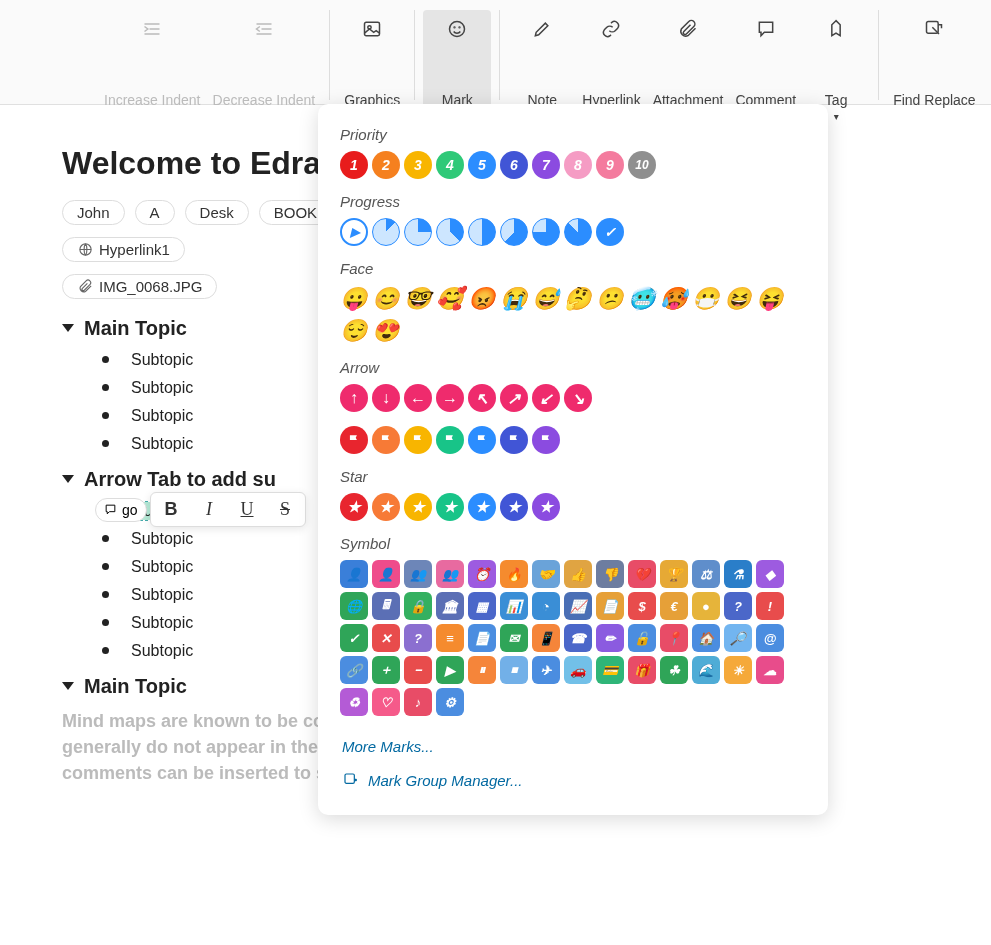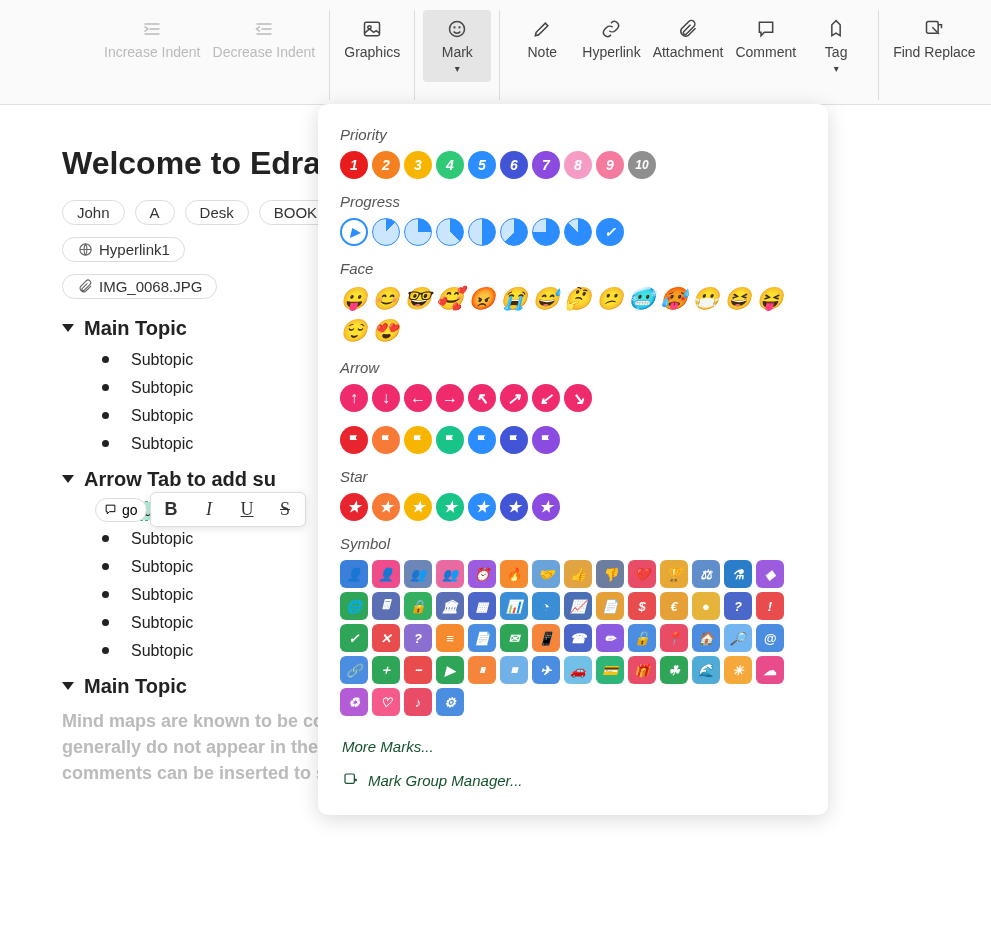--- a/index.html
+++ b/index.html
@@ -5,21 +5,21 @@
 * { box-sizing: border-box; margin: 0; padding: 0; }
 body { font-family: -apple-system, BlinkMacSystemFont, "Segoe UI", Arial, sans-serif; background: #fff; width: 991px; height: 945px; overflow: hidden; position: relative; }
 
 .toolbar { display: flex; align-items: flex-start; padding: 10px 0 0 90px; background: #fafafa; border-bottom: 1px solid #e0e0e0; height: 105px; gap: 0; }
 .tb-group { display: flex; align-items: flex-start; border-right: 1px solid #ddd; padding: 0 8px; height: 90px; }
 .tb-group:last-child { border-right: none; }
 .tb-btn { display: flex; flex-direction: column; align-items: center; justify-content: flex-start; min-width: 68px; padding: 8px 6px; cursor: pointer; color: #444; font-size: 14px; text-align: center; border-radius: 4px; }
 .tb-btn.disabled { color: #bbb; }
 .tb-btn.active { background: #e5e5e5; }
 .tb-btn .icon { width: 22px; height: 22px; margin-bottom: 4px; display: flex; align-items: center; justify-content: center; }
-.tb-btn .label { line-height: 1.2; }
+.tb-btn .label { line-height: 1.2; margin-top: 48px; }
 .tb-btn .chev { font-size: 10px; margin-top: 2px; }
 
 .content { position: relative; padding: 40px 0 0 62px; height: calc(100% - 105px); overflow: hidden; }
 .title { font-size: 32px; font-weight: 700; color: #222; line-height: 1.15; margin-bottom: 18px; }
 
 .tag-row { display: flex; gap: 10px; margin-bottom: 12px; }
 .tag { border: 1px solid #ddd; border-radius: 18px; padding: 3px 14px; font-size: 15px; color: #333; display: inline-flex; align-items: center; gap: 6px; }
 .tag .ticon { width: 16px; height: 16px; display: inline-flex; align-items: center; justify-content: center; color: #666; }
 
 .tree { margin-top: 18px; }
@@ -44,21 +44,21 @@
 .desc { font-size: 18px; color: #bbb; font-weight: 600; line-height: 1.45; margin-top: 10px; max-width: 700px; }
 
 
 .panel { position: absolute; left: 318px; top: 104px; width: 510px; background: #fff; border-radius: 10px; box-shadow: 0 4px 20px rgba(0,0,0,0.15); padding: 22px 22px 18px 22px; z-index: 10; font-style: italic; }
 .panel .sect { margin-bottom: 14px; }
 .panel .sect h4 { font-size: 15px; font-weight: 400; color: #555; margin-bottom: 8px; }
 .panel .icons { display: flex; flex-wrap: wrap; gap: 4px; }
 .mark { width: 28px; height: 28px; border-radius: 50%; display: inline-flex; align-items: center; justify-content: center; font-size: 14px; font-weight: 700; cursor: pointer; flex-shrink: 0; color: #fff; }
 .mark.sq { border-radius: 6px; font-size: 13px; }
 .mark.face { font-size: 22px; }
-.panel .footer-item { padding: 8px 2px; font-size: 15px; color: #14532d; display: flex; align-items: center; gap: 8px; cursor: pointer; }
+.panel .footer-item { padding: 8px 2px; font-size: 15px; color: #0369a1; display: flex; align-items: center; gap: 8px; cursor: pointer; }
 .panel .footer-item .ficon { width:18px; height:18px; display:inline-flex; align-items:center; justify-content:center;}
 
 svg.sicon { width: 20px; height: 20px; stroke: currentColor; fill: none; stroke-width: 1.8; }
 </style>
 </head>
 <body>
 
 <div class="toolbar">
   <div class="tb-group">
     <div class="tb-btn disabled">

